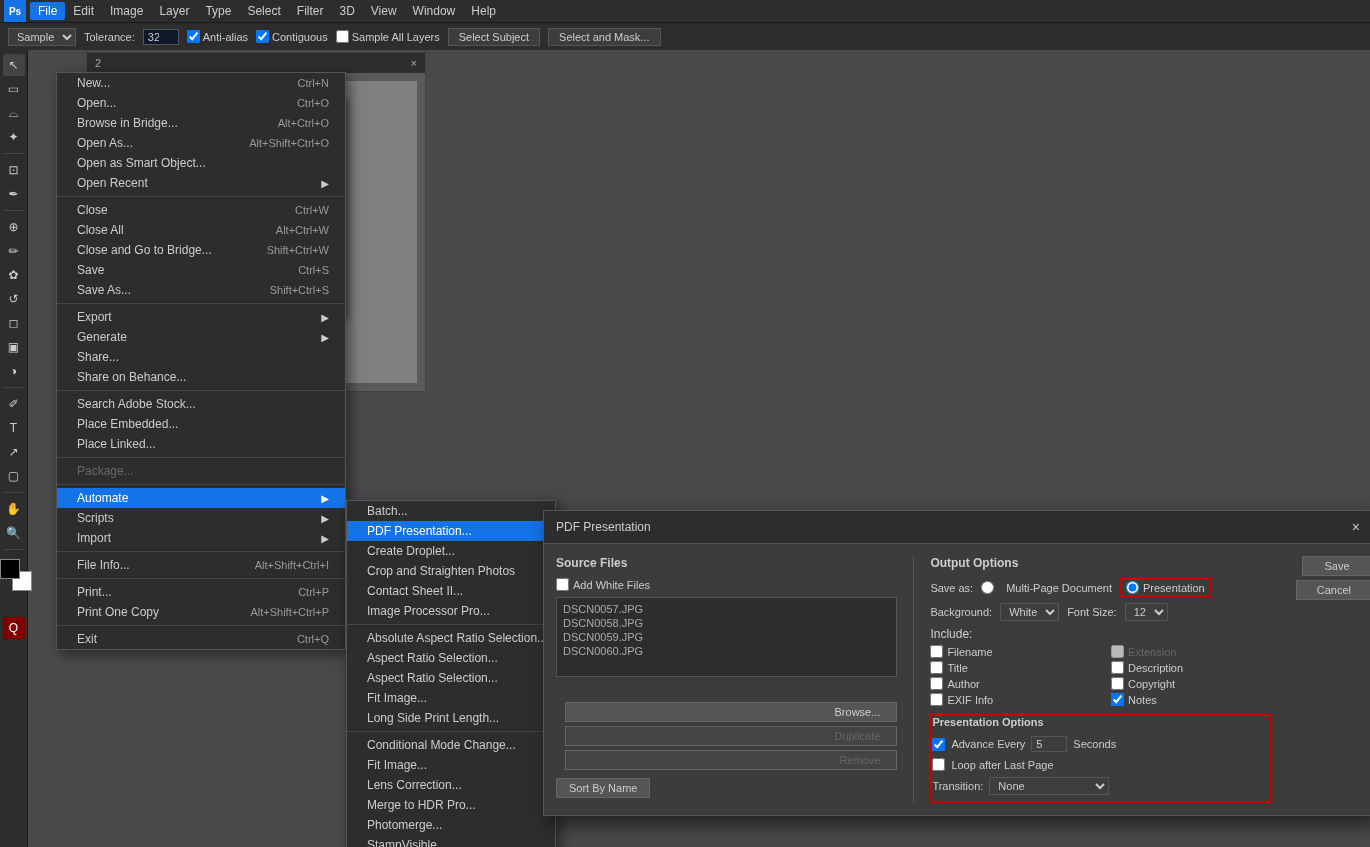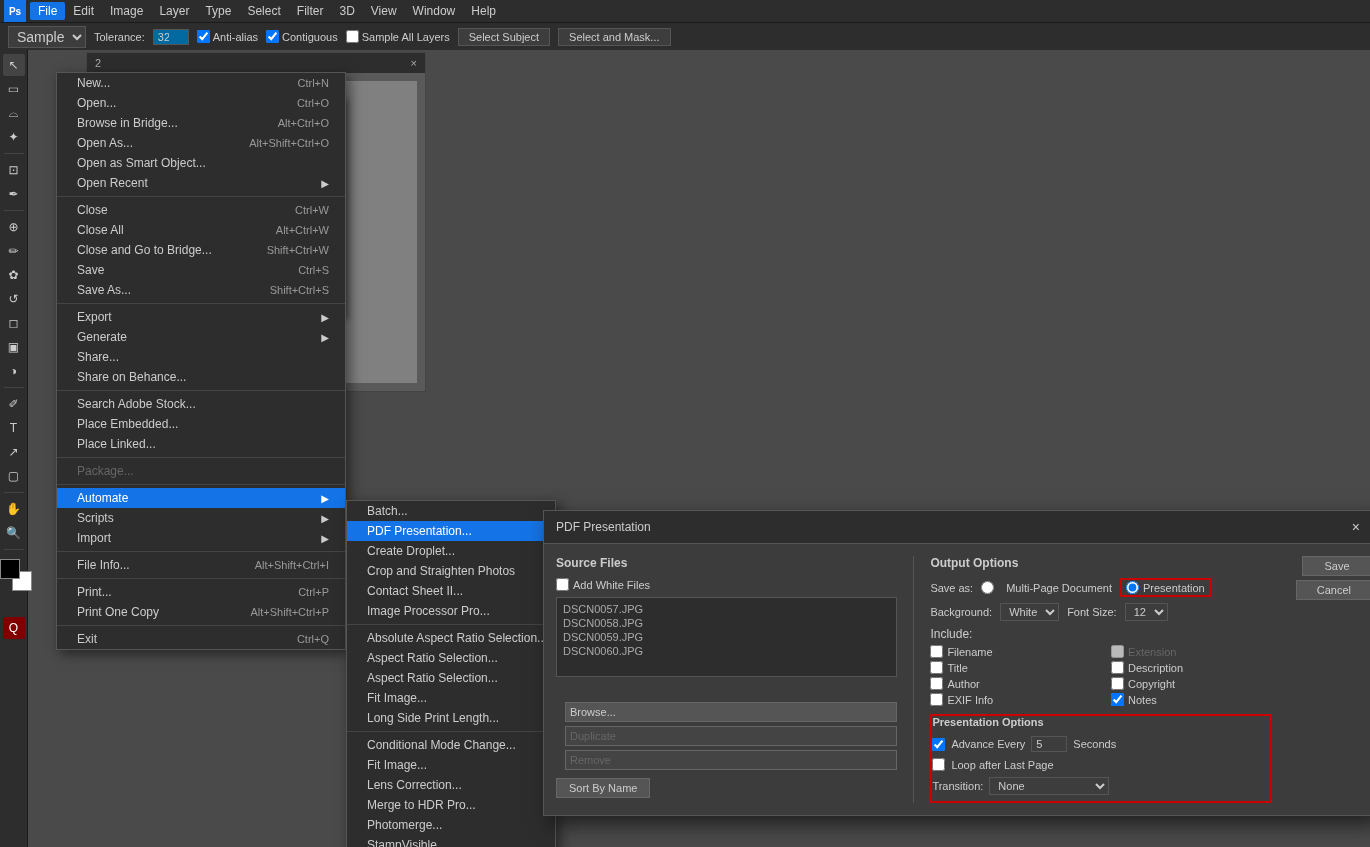--- a/index.html
+++ b/index.html
@@ -60,24 +60,24 @@
       padding: 0 8px;
       border-top: 1px solid #1a1a1a;
       gap: 8px;
       font-size: 11px;
     }
     .options-bar select {
       background: #3d3d3d;
       color: #ccc;
       border: 1px solid #555;
       padding: 1px 4px;
-      font-size: 14px;
+      font-size: 11px;
     }
     .options-bar input[type="number"] {
-      background: #0369a1;
+      background: #0f172a;
       color: #ccc;
       border: 1px solid #555;
       padding: 1px 4px;
       width: 36px;
       font-size: 11px;
     }
     .options-bar label {
       display: flex;
       align-items: center;
       gap: 3px;
@@ -236,24 +236,24 @@
     .pdf-buttons {
       display: flex;
       flex-direction: column;
       gap: 4px;
       margin-bottom: 8px;
     }
     .pdf-btn {
       background: #555;
       color: #ccc;
       border: 1px solid #666;
-      padding: 3px 4px;
+      padding: 3px 16px;
       cursor: pointer;
       font-size: 11px;
-      text-align: left;
+      text-align: right;
       margin-left: 9px;
     }
     .pdf-btn.disabled { color: #666; cursor: default; background: #444; }
     .sort-btn {
       background: #555;
       color: #ccc;
       border: 1px solid #666;
       padding: 3px 12px;
       cursor: pointer;
       font-size: 11px;

